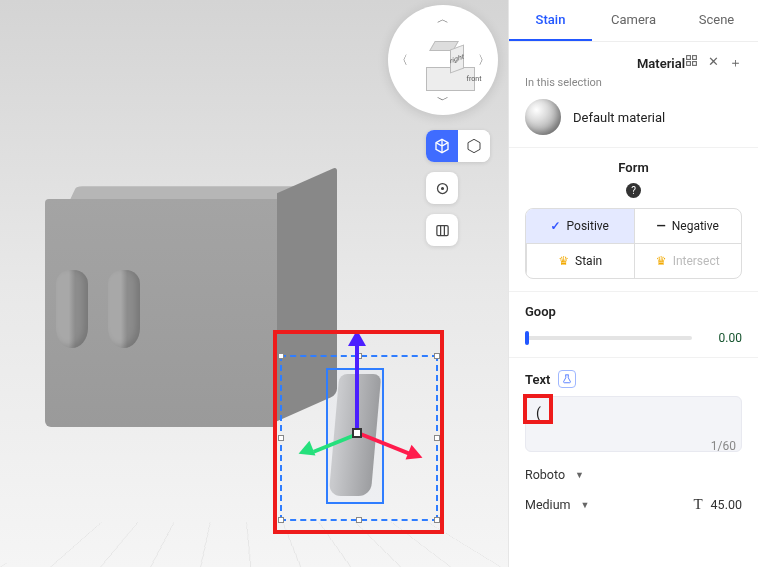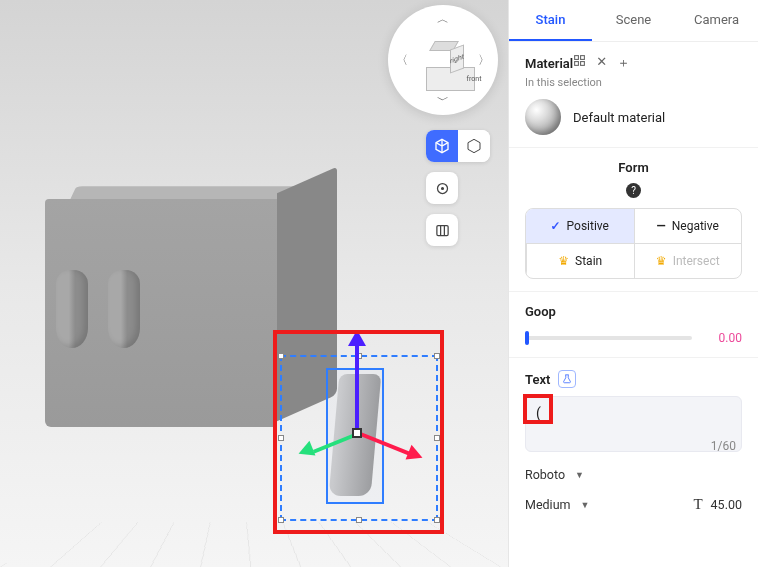--- a/index.html
+++ b/index.html
@@ -35,40 +35,40 @@
 .sel-handle { position: absolute; width: 6px; height: 6px; background: #fff; border: 1px solid #888; }
 .gizmo-center { position: absolute; left: 352px; top: 428px; width: 10px; height: 10px; background: #fff; border: 2px solid #333; }
 .redbox { position: absolute; border: 4px solid #ee1b1b; pointer-events: none; }
 .redbox.big { left: 273px; top: 330px; width: 171px; height: 204px; }
 .panel { width: 250px; height: 567px; background: #fff; border-left: 1px solid #e6e6e6; overflow-y: auto; font-size: 13px; color: #222; }
 .tabs { display: flex; border-bottom: 1px solid #eee; }
 .tab { flex: 1; text-align: center; padding: 12px 0; color: #666; cursor: pointer; font-size: 13px; }
 .tab.active { color: #2257ff; border-bottom: 2px solid #2257ff; font-weight: 500; }
 .section { padding: 12px 16px; border-bottom: 1px solid #f1f1f1; }
 .section.no-border { border-bottom: none; }
-.sec-head { display: flex; justify-content: flex-start; align-items: center; margin-bottom: 4px; }
+.sec-head { display: flex; justify-content: flex-end; align-items: center; margin-bottom: 4px; }
 .sec-title { font-weight: 600; font-size: 13px; }
 .sec-icons { display: flex; gap: 10px; color: #666; font-size: 13px; }
 .subtext { color: #888; font-size: 11px; margin-bottom: 10px; }
 .material-row { display: flex; align-items: center; gap: 12px; }
 .mat-sphere { width: 36px; height: 36px; border-radius: 50%; background: radial-gradient(circle at 32% 30%, #fff 0%, #ddd 30%, #999 80%, #777 100%); box-shadow: inset -3px -3px 6px rgba(0,0,0,0.25); }
 .form-head { display: flex; align-items: center; gap: 8px; margin-bottom: 10px; flex-direction: column; }
 .help-dot { width: 15px; height: 15px; border-radius: 50%; background: #333; color: #fff; font-size: 10px; display: flex; align-items: center; justify-content: center; }
 .form-grid { display: grid; grid-template-columns: 1fr 1fr; border: 1px solid #ddd; border-radius: 8px; overflow: hidden; }
 .form-opt { padding: 10px; display: flex; align-items: center; justify-content: center; gap: 6px; font-size: 12px; cursor: pointer; }
 .form-opt + .form-opt { border-left: 1px solid #ddd; }
 .form-grid .row2 { border-top: 1px solid #ddd; }
 .form-opt.active { background: #e4e9ff; }
 .form-opt .chk { color: #3355ff; font-weight: 700; }
 .form-opt.disabled { color: #bbb; }
 .crown { color: #f2a900; font-size: 12px; }
 .slider-row { display: flex; align-items: center; gap: 10px; }
 .slider-track { flex: 1; height: 4px; background: #e4e4e4; border-radius: 2px; position: relative; }
 .slider-thumb { position: absolute; left: 0; top: -5px; width: 4px; height: 14px; background: #2257ff; border-radius: 2px; }
-.slider-val { font-size: 12px; color: #ec4899; width: 40px; text-align: right; }
+.slider-val { font-size: 12px; color: #14532d; width: 40px; text-align: right; }
 .text-head { display: flex; align-items: center; gap: 8px; }
 .flask { width: 18px; height: 18px; border: 1px solid #9fb7ff; border-radius: 4px; display: flex; align-items: center; justify-content: center; color: #3f6cff; font-size: 11px; }
 .text-input { position: relative; margin-top: 8px; width: 100%; height: 56px; background: #f3f4f8; border: 1px solid #e8e9f0; border-radius: 6px; padding: 8px 10px; font-size: 14px; color: #222; resize: none; outline: none; }
 .char-count { position: absolute; right: 22px; font-size: 12px; color: #888; margin-top: -16px; }
 .issue-text { font-size: 10.5px; color: #777; margin-top: 8px; line-height: 1.4; }
 .font-row { display: flex; align-items: center; gap: 18px; margin-top: 12px; font-size: 12.5px; color: #333; }
 .dd { display: flex; align-items: center; gap: 10px; cursor: pointer; }
 .dd .caret { font-size: 9px; color: #666; }
 .size-group { display: flex; align-items: center; gap: 8px; }
 .obj3d { position: absolute; left: 334px; top: 374px; width: 42px; height: 122px; background: linear-gradient(90deg,#cfcfcf,#9f9f9f); border-radius: 8px 8px 12px 12px; transform: skewX(-5deg); }
@@ -150,22 +150,22 @@
           <rect x="3" y="4" width="18" height="16" rx="2"></rect>
           <path d="M9 4v16M15 4v16"></path>
         </svg>
     </div>
   </div>
 </div>
 
 <div class="panel">
   <div class="tabs">
     <div class="tab active">Stain</div>
+    <div class="tab">Camera</div>
     <div class="tab">Scene</div>
-    <div class="tab">Camera</div>
   </div>
 
   <div class="section">
     <div class="sec-head">
       <div class="sec-title">Material</div>
       <div class="sec-icons">
         <span><svg width="13" height="13" viewBox="0 0 24 24" fill="none" stroke="currentColor" stroke-width="2">
               <rect x="3" y="3" width="7" height="7"></rect>
               <rect x="14" y="3" width="7" height="7"></rect>
               <rect x="3" y="14" width="7" height="7"></rect>

